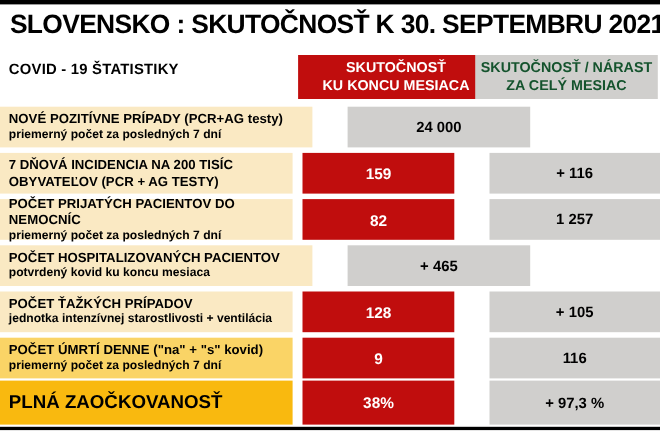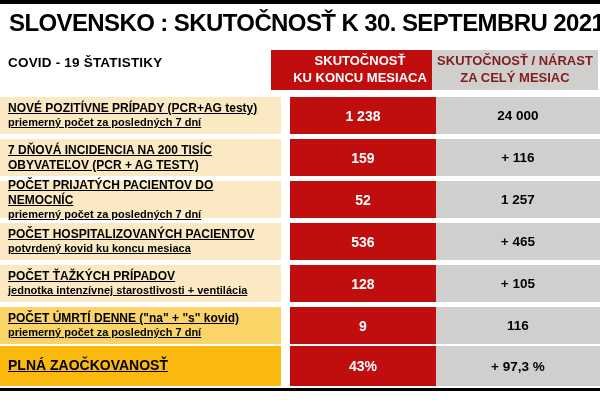--- a/index.html
+++ b/index.html
@@ -17,45 +17,45 @@
     position:absolute; left:8px; top:42px; height:40px; width:250px;
     display:flex; align-items:center;
     font-size:13.5px; font-weight:700; letter-spacing:0.2px;
   }
   .hbox {
     position:absolute; top:50px; height:40px;
     display:flex; align-items:center; justify-content:center; text-align:center;
     font-size:13px; font-weight:700; line-height:1.3; white-space:pre-line;
   }
   .hbox.actual  { left:271px; width:178px; background:var(--red,#c00d0d);  color:#fff; }
-  .hbox.monthly { left:432px; width:166px; background:var(--gray,#d0cfcd); color:#7f1d1d; }
+  .hbox.monthly { left:432px; width:166px; background:var(--gray,#d0cfcd); color:#14532d; }
   .rows { position:absolute; left:0; top:97px; width:600px; }
   .row { display:flex; margin-bottom:5px; }
   .cell-label {
     width:284px; height:37px; box-sizing:border-box; padding:2px 6px 2px 8px;
-    display:flex; flex-direction:column; justify-content:center;text-decoration:underline;
+    display:flex; flex-direction:column; justify-content:center;
   }
   .row-title { font-size:12px; font-weight:700; line-height:1.25; }
   .row-sub   { font-size:11px; font-weight:700; line-height:1.25; }
   .cell-val {
     width:147px; height:37px; margin-left:9px;
     display:flex; align-items:center; justify-content:center;
     background:var(--red,#c00d0d); color:#fff; font-size:14px; font-weight:700;
   }
   .cell-chg {
-    width:166px; height:37px; margin-left:0;
+    width:166px; height:37px; margin-left:32px;
     display:flex; align-items:center; justify-content:center;
     background:var(--gray,#d0cfcd); color:#000; font-size:13.5px; font-weight:700;
   }
   .tone-cream  .cell-label { background:var(--cream,#fae9c3); }
   .tone-yellow .cell-label { background:var(--yellow,#fad466); }
   .tone-gold   .cell-label { background:var(--gold,#f9b90f); }
   .row-deaths { margin-bottom:2px; }
   .row-vax .cell-label, .row-vax .cell-val, .row-vax .cell-chg { height:40px; }
-  .row-vax .row-title { font-size:14px; }
+  .row-vax .row-title { font-size:17px; }
 </style>
 </head>
 <body>
 
 <div class="canvas">
   <div class="top-border"></div>
 
   <div class="page-title">SLOVENSKO : SKUTOČNOSŤ K 30. SEPTEMBRU 2021</div>
 
   <div class="corner-label">COVID - 19 ŠTATISTIKY</div>
@@ -64,47 +64,45 @@
   <div class="hbox monthly">SKUTOČNOSŤ / NÁRAST
 ZA CELÝ MESIAC</div>
 
   <div class="rows">
 
     <div class="row tone-cream">
       <div class="cell-label">
         <div class="row-title">NOVÉ POZITÍVNE PRÍPADY (PCR+AG testy)</div>
         <div class="row-sub">priemerný počet za posledných 7 dní</div>
       </div>
-      <div class="cell-val">1 238</div>
       <div class="cell-chg">24 000</div>
     </div>
 
     <div class="row tone-cream">
       <div class="cell-label">
         <div class="row-title">7 DŇOVÁ INCIDENCIA NA 200 TISÍC OBYVATEĽOV (PCR + AG TESTY)</div>
       </div>
       <div class="cell-val">159</div>
       <div class="cell-chg">+ 116</div>
     </div>
 
     <div class="row tone-cream">
       <div class="cell-label">
         <div class="row-title">POČET PRIJATÝCH PACIENTOV DO NEMOCNÍC</div>
         <div class="row-sub">priemerný počet za posledných 7 dní</div>
       </div>
-      <div class="cell-val">52</div>
+      <div class="cell-val">82</div>
       <div class="cell-chg">1 257</div>
     </div>
 
     <div class="row tone-cream">
       <div class="cell-label">
         <div class="row-title">POČET HOSPITALIZOVANÝCH PACIENTOV</div>
         <div class="row-sub">potvrdený kovid ku koncu mesiaca</div>
       </div>
-      <div class="cell-val">536</div>
       <div class="cell-chg">+ 465</div>
     </div>
 
     <div class="row tone-cream">
       <div class="cell-label">
         <div class="row-title">POČET ŤAŽKÝCH PRÍPADOV</div>
         <div class="row-sub">jednotka intenzívnej starostlivosti + ventilácia</div>
       </div>
       <div class="cell-val">128</div>
       <div class="cell-chg">+ 105</div>
@@ -116,20 +114,20 @@
         <div class="row-sub">priemerný počet za posledných 7 dní</div>
       </div>
       <div class="cell-val">9</div>
       <div class="cell-chg">116</div>
     </div>
 
     <div class="row tone-gold row-vax">
       <div class="cell-label">
         <div class="row-title">PLNÁ ZAOČKOVANOSŤ</div>
       </div>
-      <div class="cell-val">43%</div>
+      <div class="cell-val">38%</div>
       <div class="cell-chg">+ 97,3 %</div>
     </div>
 
   </div>
 
   <div class="bottom-border"></div>
 </div>
 
 </body></html>

